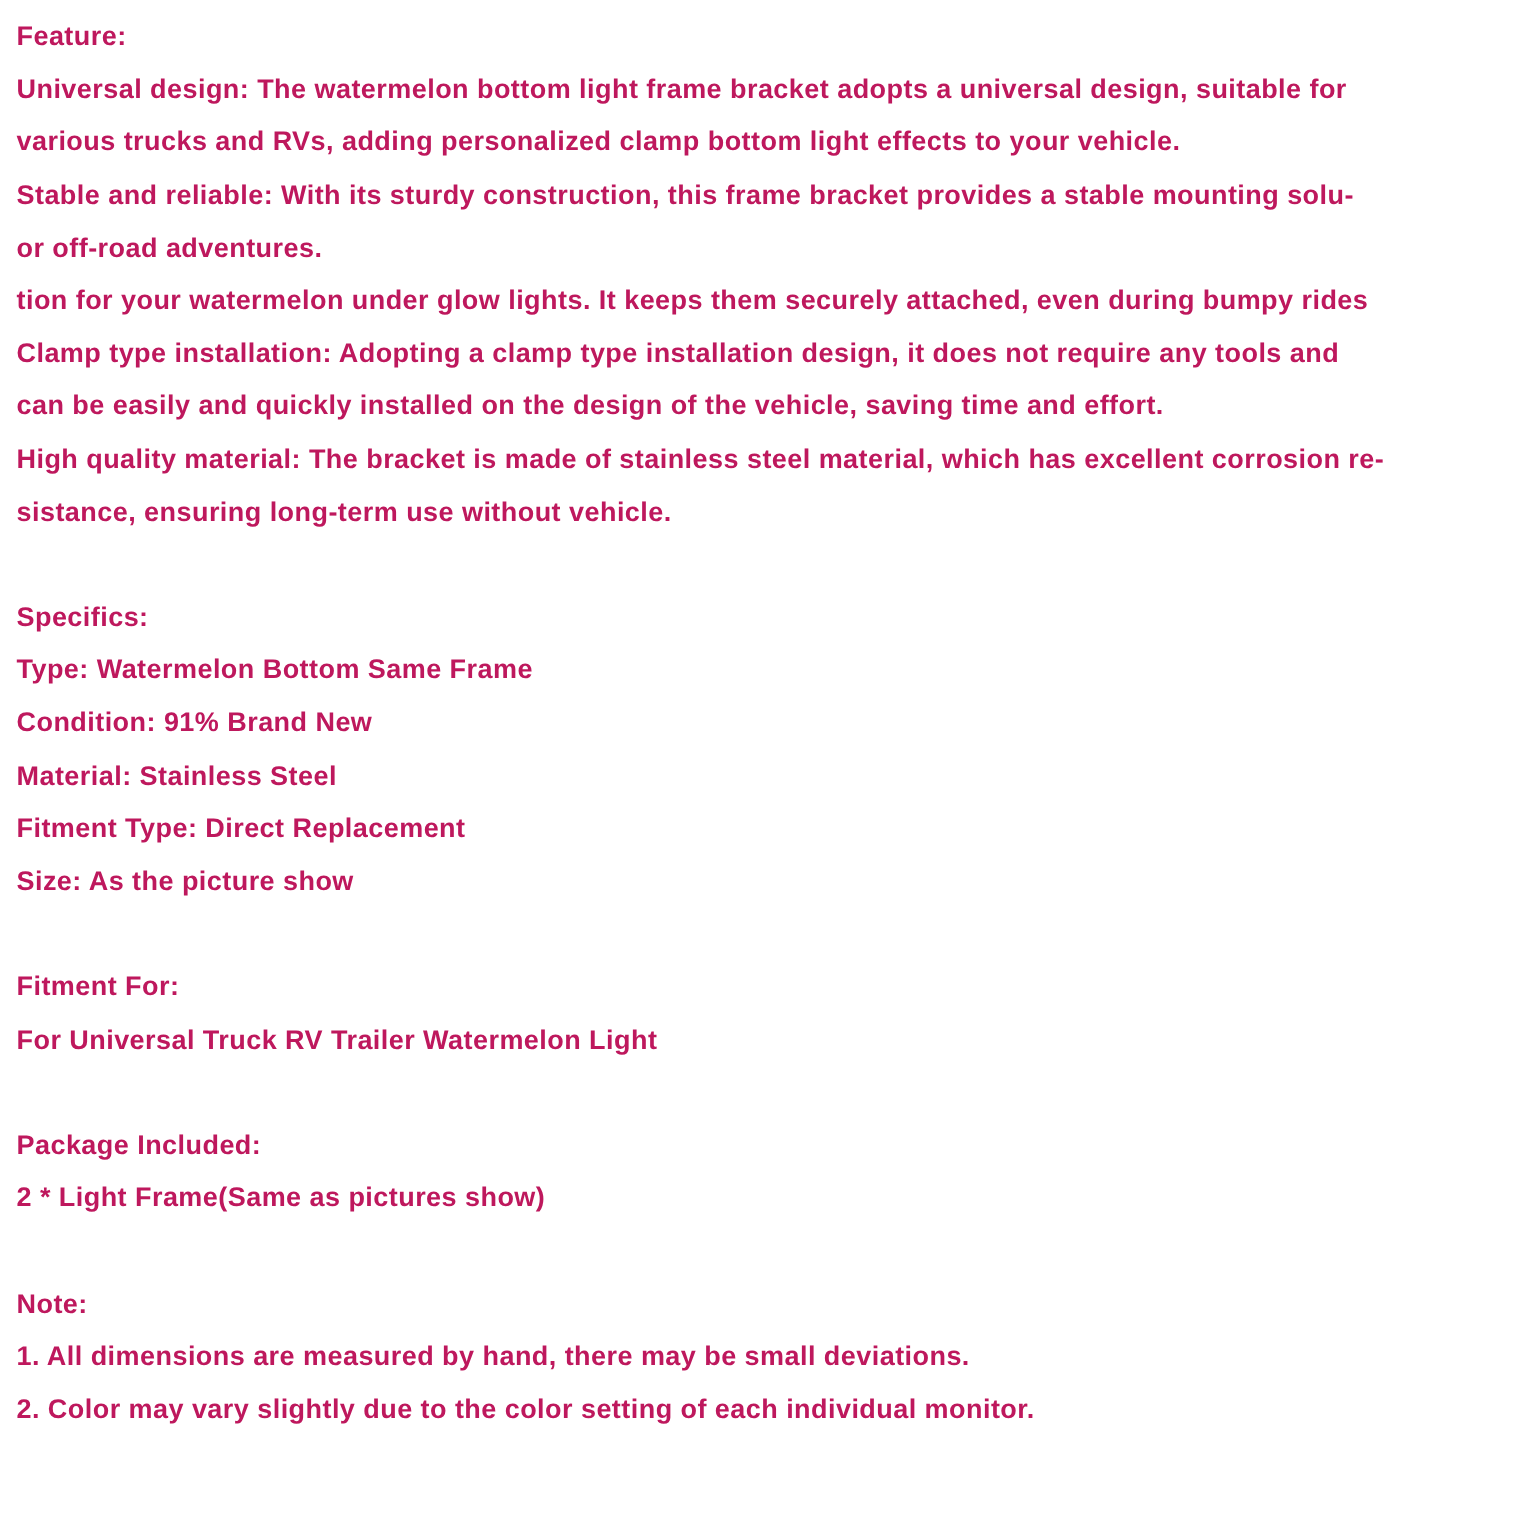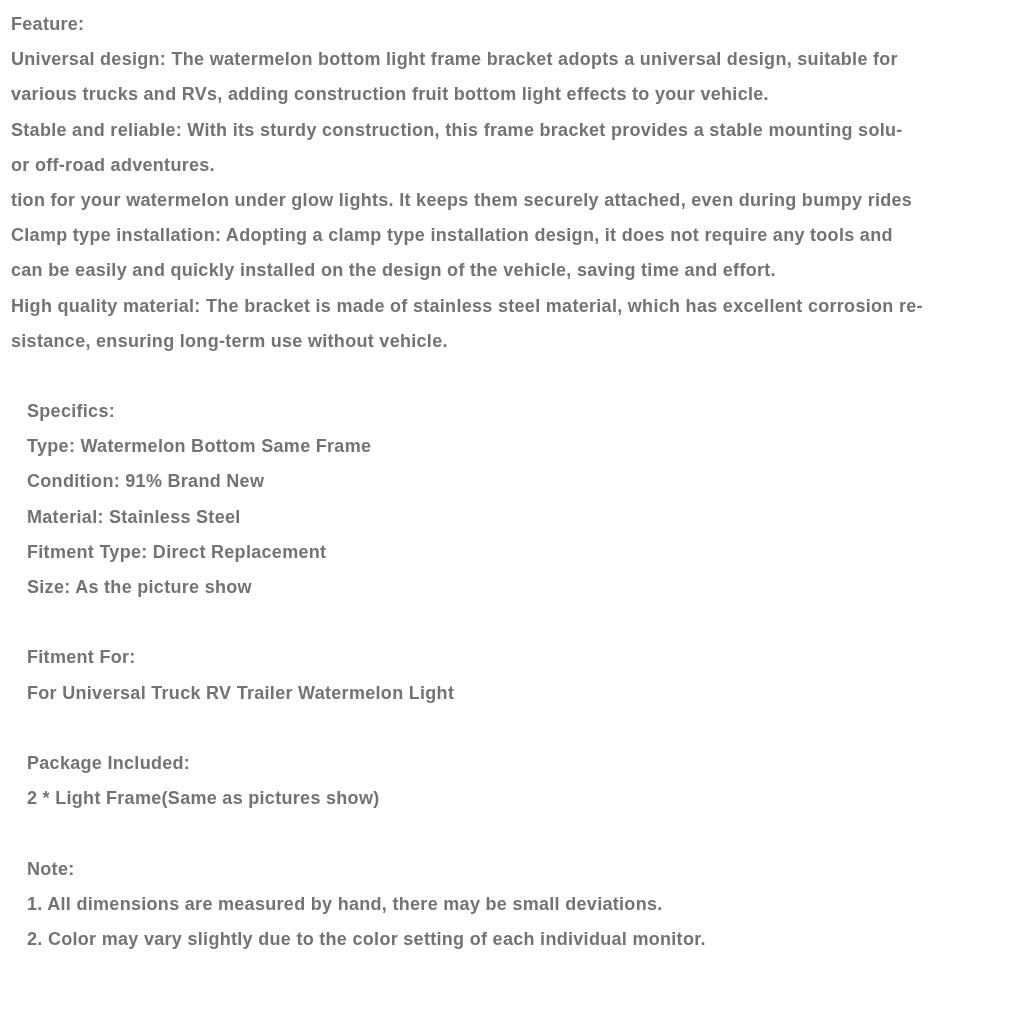--- a/index.html
+++ b/index.html
@@ -12,41 +12,40 @@
   }
   .page {
     box-sizing: border-box;
     width: 1024px;
     height: 1024px;
     padding: 7px 10px 0 11px;
     font-family: "Liberation Sans", sans-serif;
     font-weight: 700;
     font-size: 18px;
     letter-spacing: 0.3px;
-    color: #737373;
+    color: #be185d;
   }
   .section + .section {
     margin-top: 35.2px; 
-    margin-left: 16px;
   }
   .line {
     height: 35.2px;
     line-height: 35.2px;
     white-space: nowrap;
   }
 </style>
 </head>
 <body>
 
 <div class="page">
 
   <div class="section">
     <div class="line">Feature:</div>
     <div class="line">Universal design: The watermelon bottom light frame bracket adopts a universal design, suitable for</div>
-    <div class="line">various trucks and RVs, adding construction fruit bottom light effects to your vehicle.</div>
+    <div class="line">various trucks and RVs, adding personalized clamp bottom light effects to your vehicle.</div>
     <div class="line">Stable and reliable: With its sturdy construction, this frame bracket provides a stable mounting solu-</div>
     <div class="line">or off-road adventures.</div>
     <div class="line">tion for your watermelon under glow lights. It keeps them securely attached, even during bumpy rides</div>
     <div class="line">Clamp type installation: Adopting a clamp type installation design, it does not require any tools and</div>
     <div class="line">can be easily and quickly installed on the design of the vehicle, saving time and effort.</div>
     <div class="line">High quality material: The bracket is made of stainless steel material, which has excellent corrosion re-</div>
     <div class="line">sistance, ensuring long-term use without vehicle.</div>
   </div>
 
   <div class="section">

